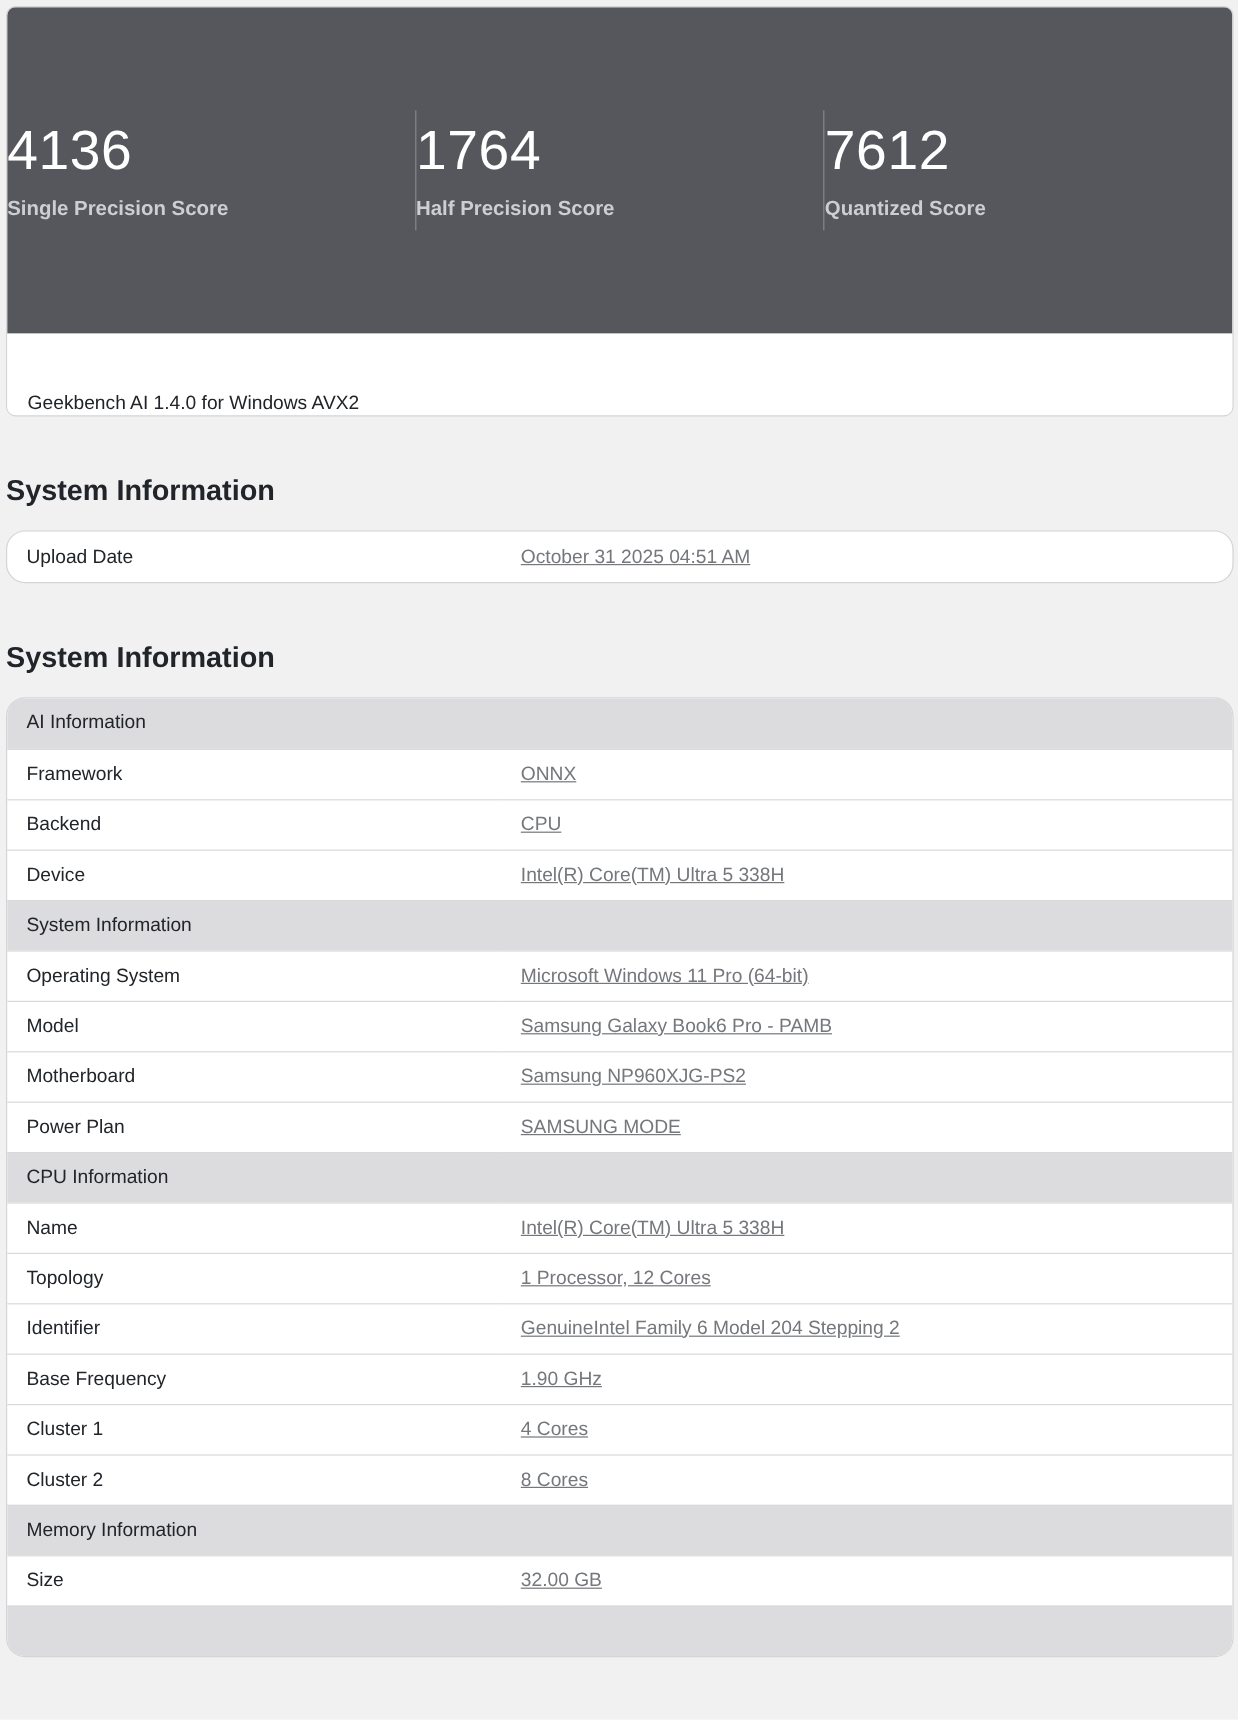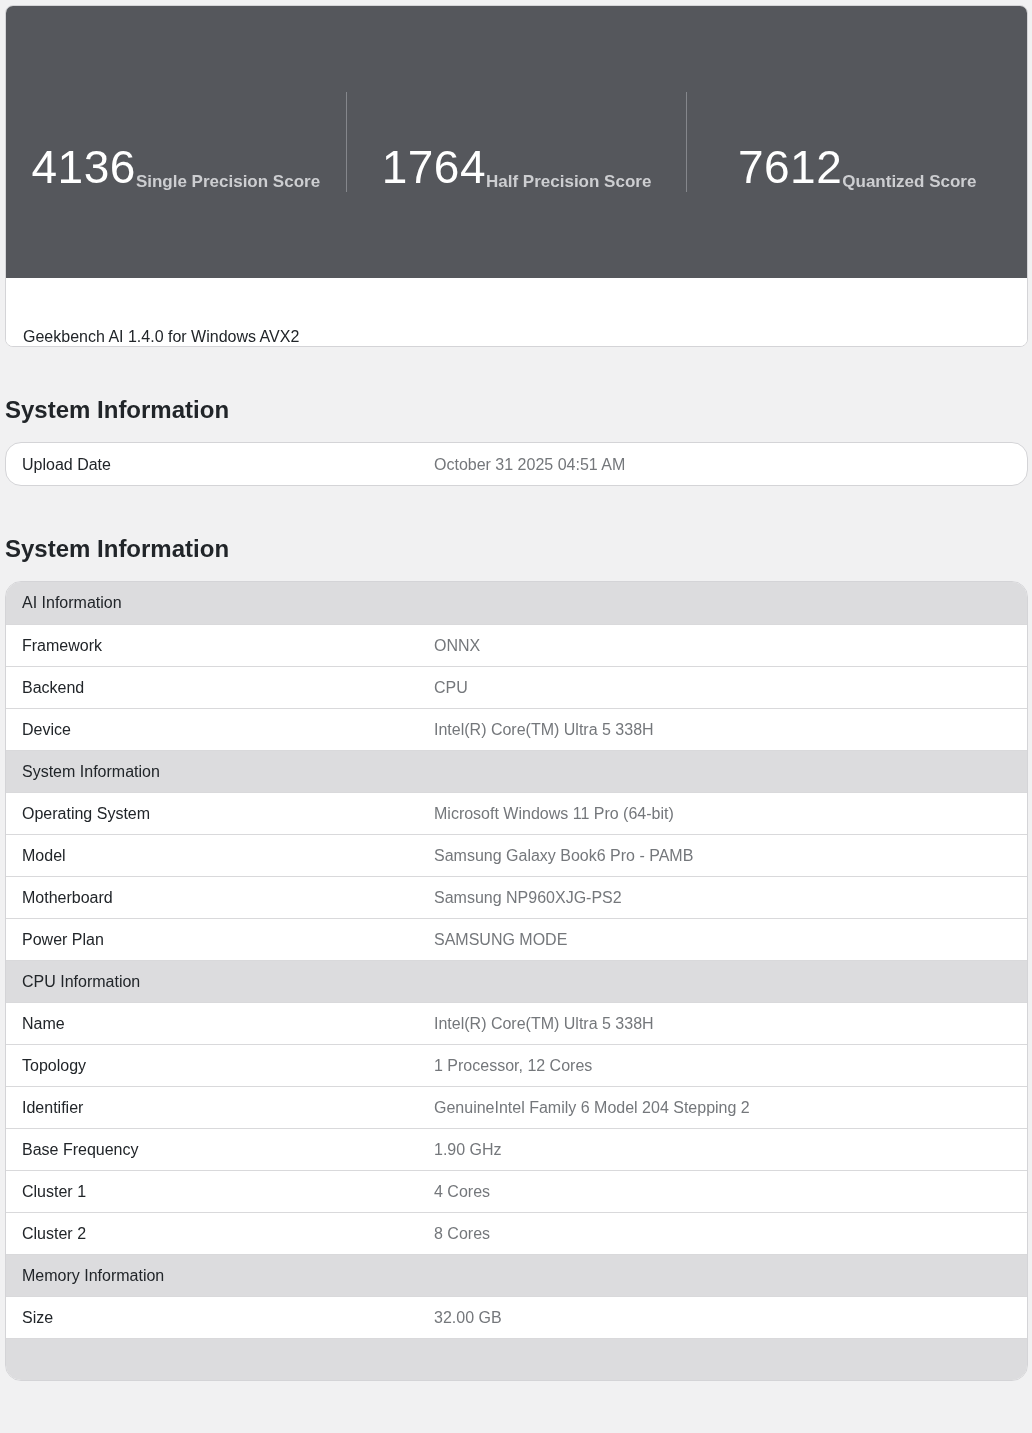--- a/index.html
+++ b/index.html
@@ -33,22 +33,22 @@
   }
   .score-header{
     background:var(--header-bg);
     height:272px;
     display:flex;
     align-items:center;
   }
   .score-cell{
     flex:1 1 0;
     height:100px;
-    display:flex;flex-direction:row;
-    align-items:flex-end;justify-content:center;
+    display:flex;flex-direction:column;
+    align-items:flex-start;justify-content:center;
   }
   .score-cell + .score-cell{border-left:1px solid var(--divider);}
   .score-num{
     font-size:46px;line-height:50px;
     color:var(--score-num);
     letter-spacing:.5px;
   }
   .score-label{
     font-size:17px;line-height:20px;
     color:var(--score-label);
@@ -78,21 +78,21 @@
   table{width:100%;border-collapse:collapse;font-size:16px;}
   td{
     box-sizing:border-box;
     height:42px;
     padding:0 16px;
     vertical-align:middle;
     line-height:19px;
   }
   tr + tr td{border-top:1px solid var(--row-border);}
   td.lbl{width:412px;color:var(--text-dark);}
-  td.val{color:var(--text-muted);}
+  td.val{color:var(--text-muted);text-decoration:underline;}
   tr.hdr td{
     height:42px;
     background:var(--thead-bg);
     color:var(--text-dark);
   }
 </style>
 </head>
 <body>
 
 <div class="page">

